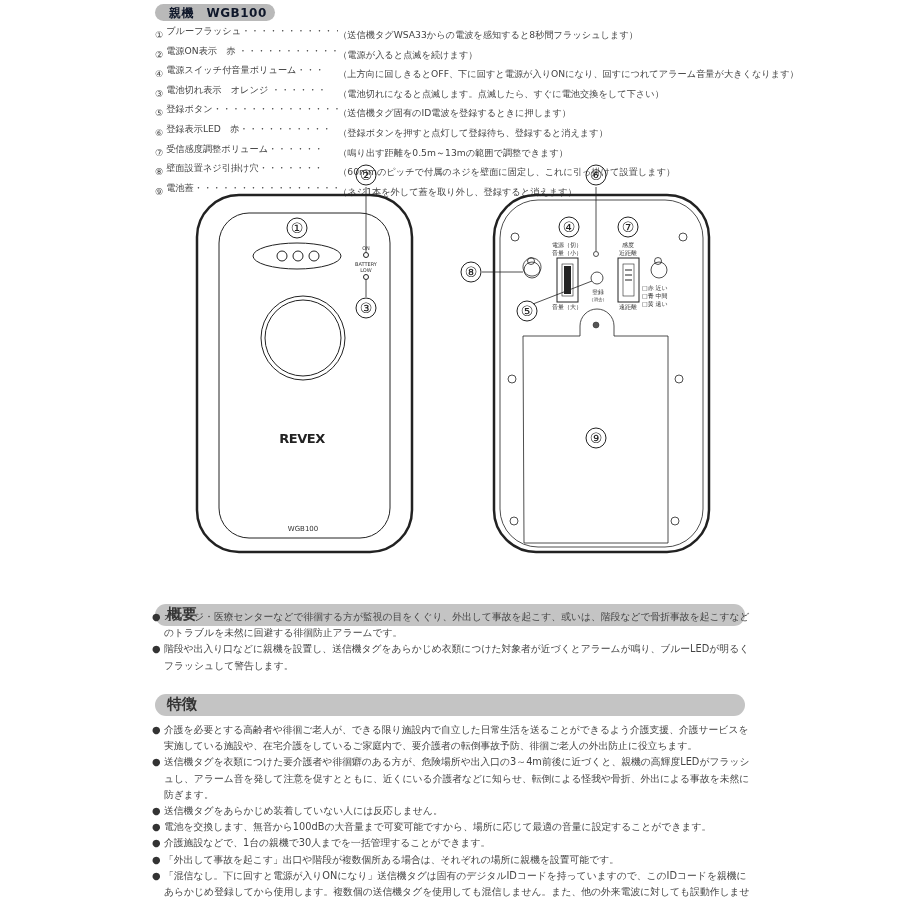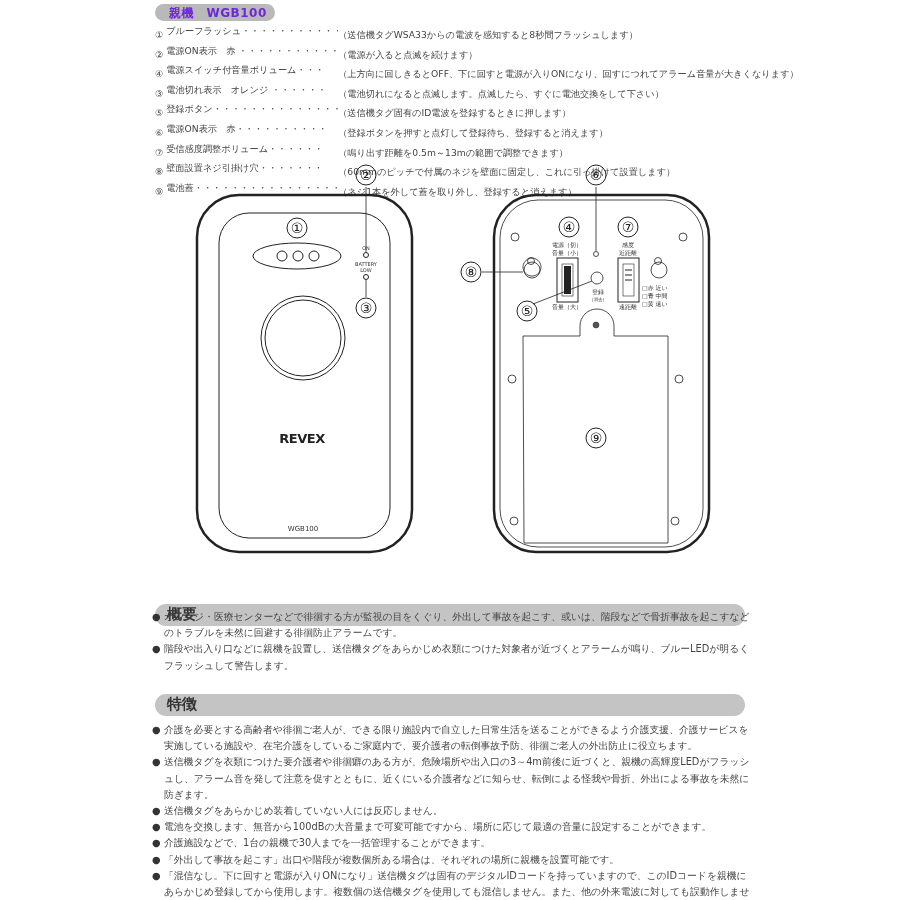--- a/index.html
+++ b/index.html
@@ -1,20 +1,20 @@
 <!DOCTYPE html>
 <html><head>
 <meta charset="utf-8">
 <style>
   html, body { margin:0; padding:0; background:#fff; }
   body { width:900px; height:900px; position:relative; overflow:hidden;
          font-family:"DejaVu Sans", "Liberation Sans", sans-serif; color:#333; }
   .model-pill { position:absolute; left:155px; top:4px; width:120px; height:17px;
                 background:#b9b9b9; border-radius:9px; }
-  .model-pill span { position:absolute; left:14px; top:1px; font-size:12px; font-weight:bold; color:#6d28d9; letter-spacing:0.5px; }
+  .model-pill span { position:absolute; left:14px; top:1px; font-size:12px; font-weight:bold; color:#0f172a; letter-spacing:0.5px; }
   .parts { position:absolute; left:155px; top:23px; width:620px; font-size:9.2px; line-height:15.3px; color:#444; }
   .parts .row { white-space:nowrap; }
   .parts .lbl { display:inline-block; width:172px; overflow:hidden; }
   .parts .desc { display:inline; }
   .diagram { position:absolute; left:180px; top:155px; width:540px; height:410px; }
   .section-head { position:absolute; left:155px; width:590px; height:22px; background:#c4c4c4;
                   border-radius:0 11px 11px 11px; }
   .section-head span { position:absolute; left:12px; top:1px; font-size:15px; font-weight:bold; color:#333; }
   .section-head.overview { top:604px; border-radius:11px; }
   .section-head.features { top:694px; border-radius:11px; }
@@ -30,21 +30,21 @@
 <div class="model-pill">
   <span>親機　WGB100</span>
 </div>
 
 <div class="parts">
   <div class="row"><span>①</span> <span class="lbl">ブルーフラッシュ・・・・・・・・・・・・</span><span class="desc">（送信機タグWSA33からの電波を感知すると8秒間フラッシュします）</span></div>
   <div class="row"><span>②</span> <span class="lbl">電源ON表示　赤 ・・・・・・・・・・・・</span><span class="desc">（電源が入ると点滅を続けます）</span></div>
   <div class="row"><span>④</span> <span class="lbl">電源スイッチ付音量ボリューム・・・</span><span class="desc">（上方向に回しきるとOFF、下に回すと電源が入りONになり、回すにつれてアラーム音量が大きくなります）</span></div>
   <div class="row"><span>③</span> <span class="lbl">電池切れ表示　オレンジ ・・・・・・</span><span class="desc">（電池切れになると点滅します。点滅したら、すぐに電池交換をして下さい）</span></div>
   <div class="row"><span>⑤</span> <span class="lbl">登録ボタン・・・・・・・・・・・・・・・</span><span class="desc">（送信機タグ固有のID電波を登録するときに押します）</span></div>
-  <div class="row"><span>⑥</span> <span class="lbl">電源ON表示　赤・・・・・・・・・・</span><span class="desc">（登録ボタンを押すと点灯して登録待ち、登録すると消えます）</span></div>
+  <div class="row"><span>⑥</span> <span class="lbl">登録表示LED　赤・・・・・・・・・・</span><span class="desc">（登録ボタンを押すと点灯して登録待ち、登録すると消えます）</span></div>
   <div class="row"><span>⑦</span> <span class="lbl">受信感度調整ボリューム・・・・・・</span><span class="desc">（鳴り出す距離を0.5m～13mの範囲で調整できます）</span></div>
   <div class="row"><span>⑧</span> <span class="lbl">壁面設置ネジ引掛け穴・・・・・・・</span><span class="desc">（60mmのピッチで付属のネジを壁面に固定し、これに引っ掛けて設置します）</span></div>
   <div class="row"><span>⑨</span> <span class="lbl">電池蓋・・・・・・・・・・・・・・・・・・</span><span class="desc">（ネジ1本を外して蓋を取り外し、登録すると消えます）</span></div>
 </div>
 
 <svg class="diagram" viewBox="180 155 540 410" width="540" height="410" xmlns="http://www.w3.org/2000/svg" font-family="DejaVu Sans, sans-serif">
 
   <g fill="none" stroke="#222">
     <rect x="197" y="195" width="215" height="357" rx="42" ry="42" stroke-width="2.5"></rect>
     <rect x="219" y="213" width="171" height="325" rx="30" ry="30" stroke-width="1"></rect>

